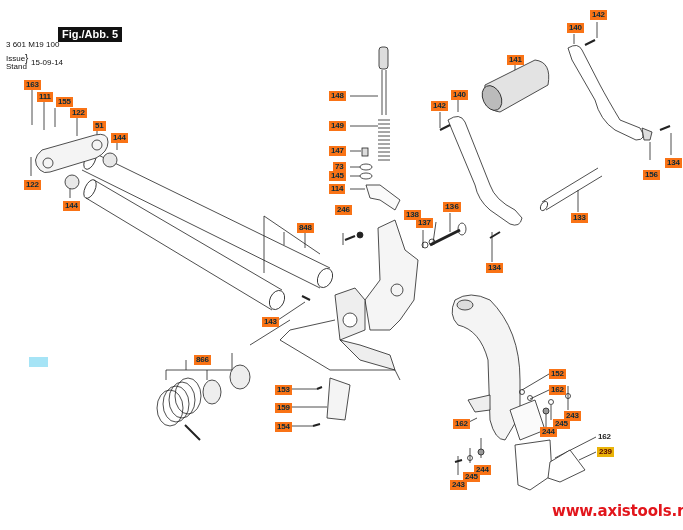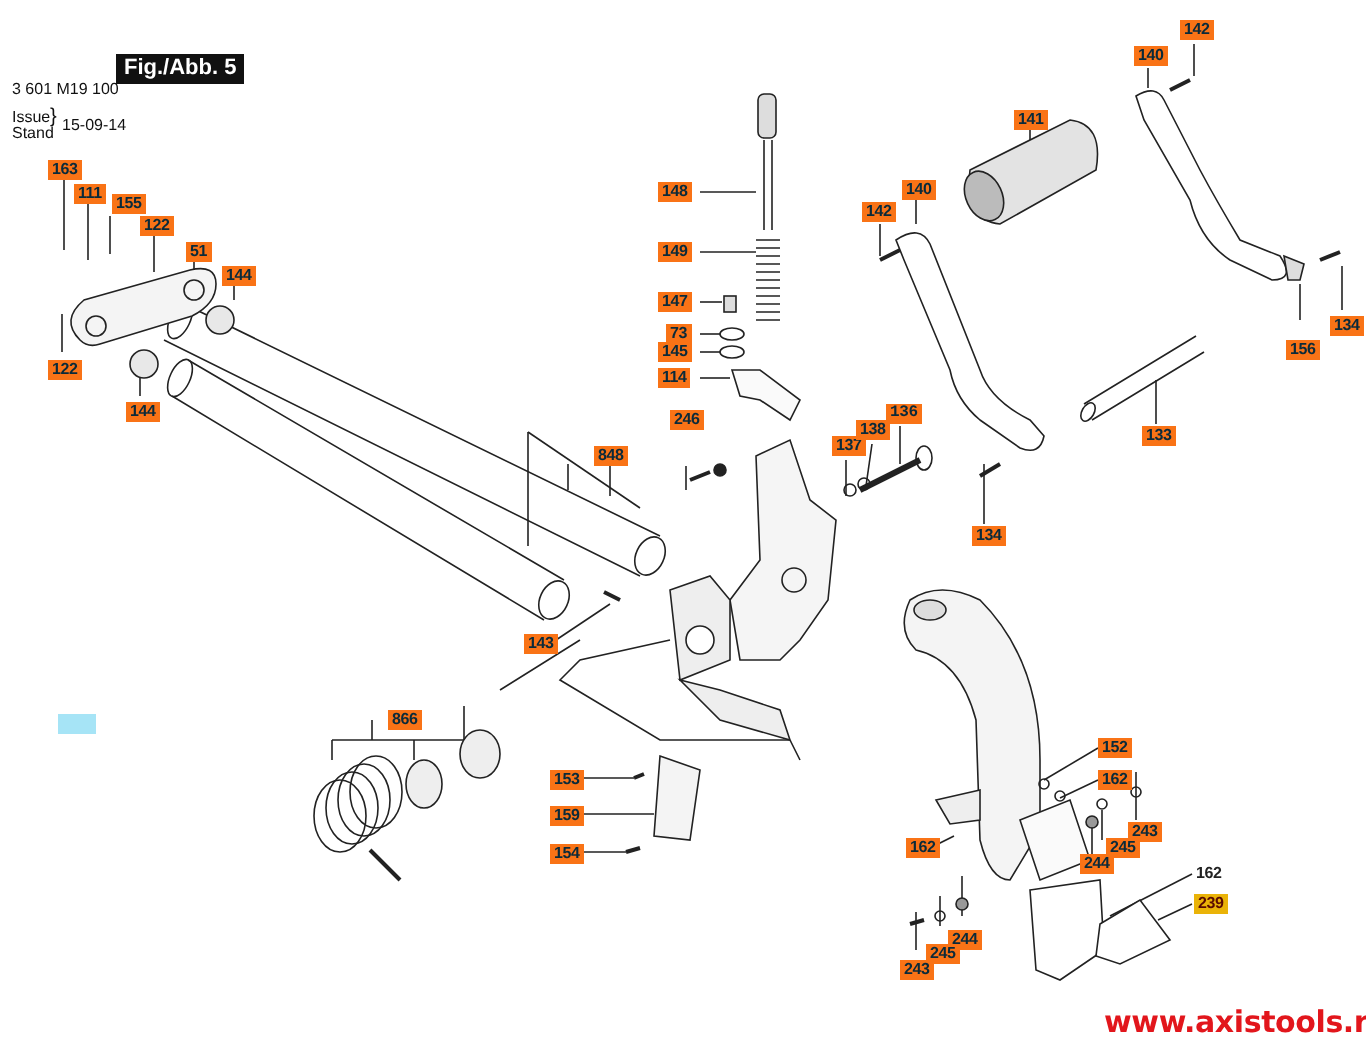--- a/index.html
+++ b/index.html
@@ -178,21 +178,21 @@
   <span class="lbl" style="left:329px;top:146px;">147</span>
   <span class="lbl" style="left:333px;top:162px;">73</span>
   <span class="lbl" style="left:329px;top:171px;">145</span>
   <span class="lbl" style="left:329px;top:184px;">114</span>
 
   <span class="lbl" style="left:297px;top:223px;">848</span>
   <span class="lbl" style="left:335px;top:205px;">246</span>
   <span class="lbl" style="left:262px;top:317px;">143</span>
 
   <span class="lbl" style="left:416px;top:218px;">137</span>
-  <span class="lbl" style="left:428px;top:210px;text-align:right;">138</span>
+  <span class="lbl" style="left:404px;top:210px;text-align:right;">138</span>
   <span class="lbl" style="left:443px;top:202px;font-family:Liberation Mono, monospace;">136</span>
 
   <span class="lbl" style="left:431px;top:101px;">142</span>
   <span class="lbl" style="left:451px;top:90px;">140</span>
   <span class="lbl" style="left:507px;top:55px;">141</span>
   <span class="lbl" style="left:567px;top:23px;">140</span>
   <span class="lbl" style="left:590px;top:10px;">142</span>
 
   <span class="lbl" style="left:643px;top:170px;">156</span>
   <span class="lbl" style="left:665px;top:158px;">134</span>

